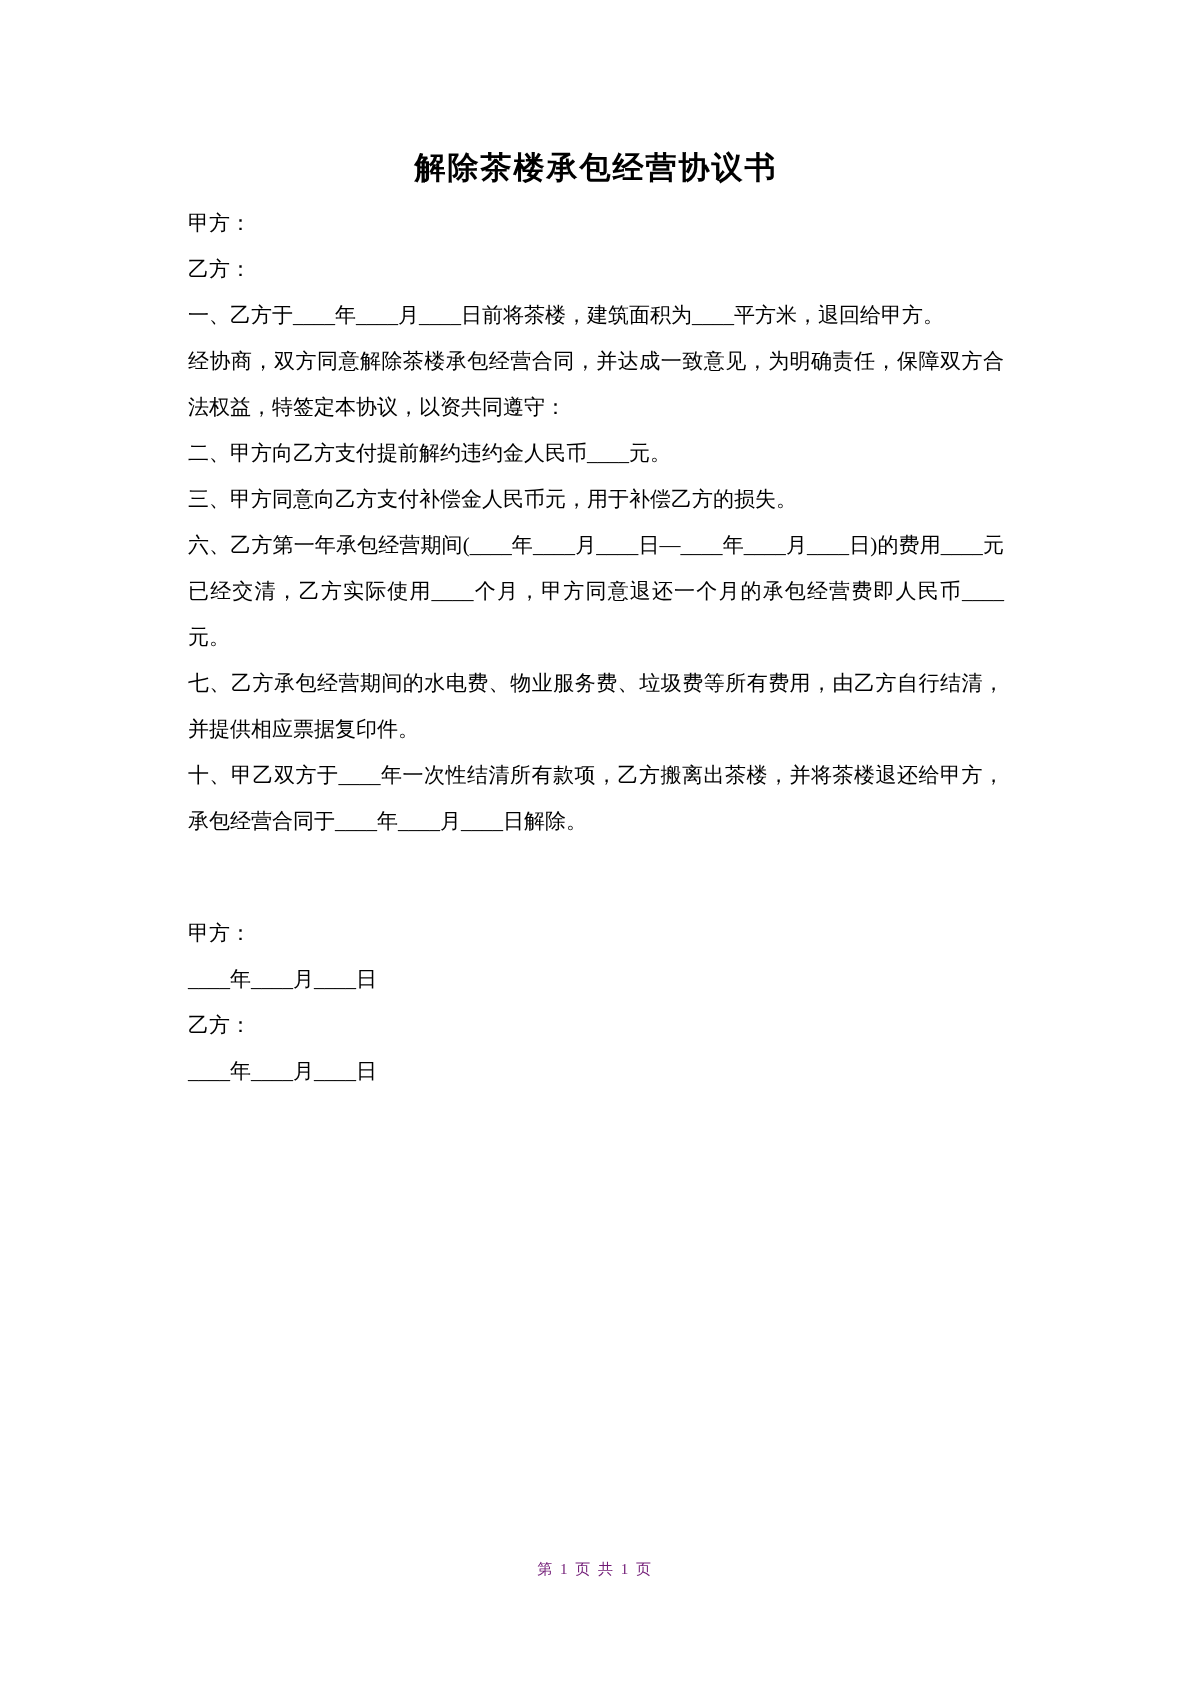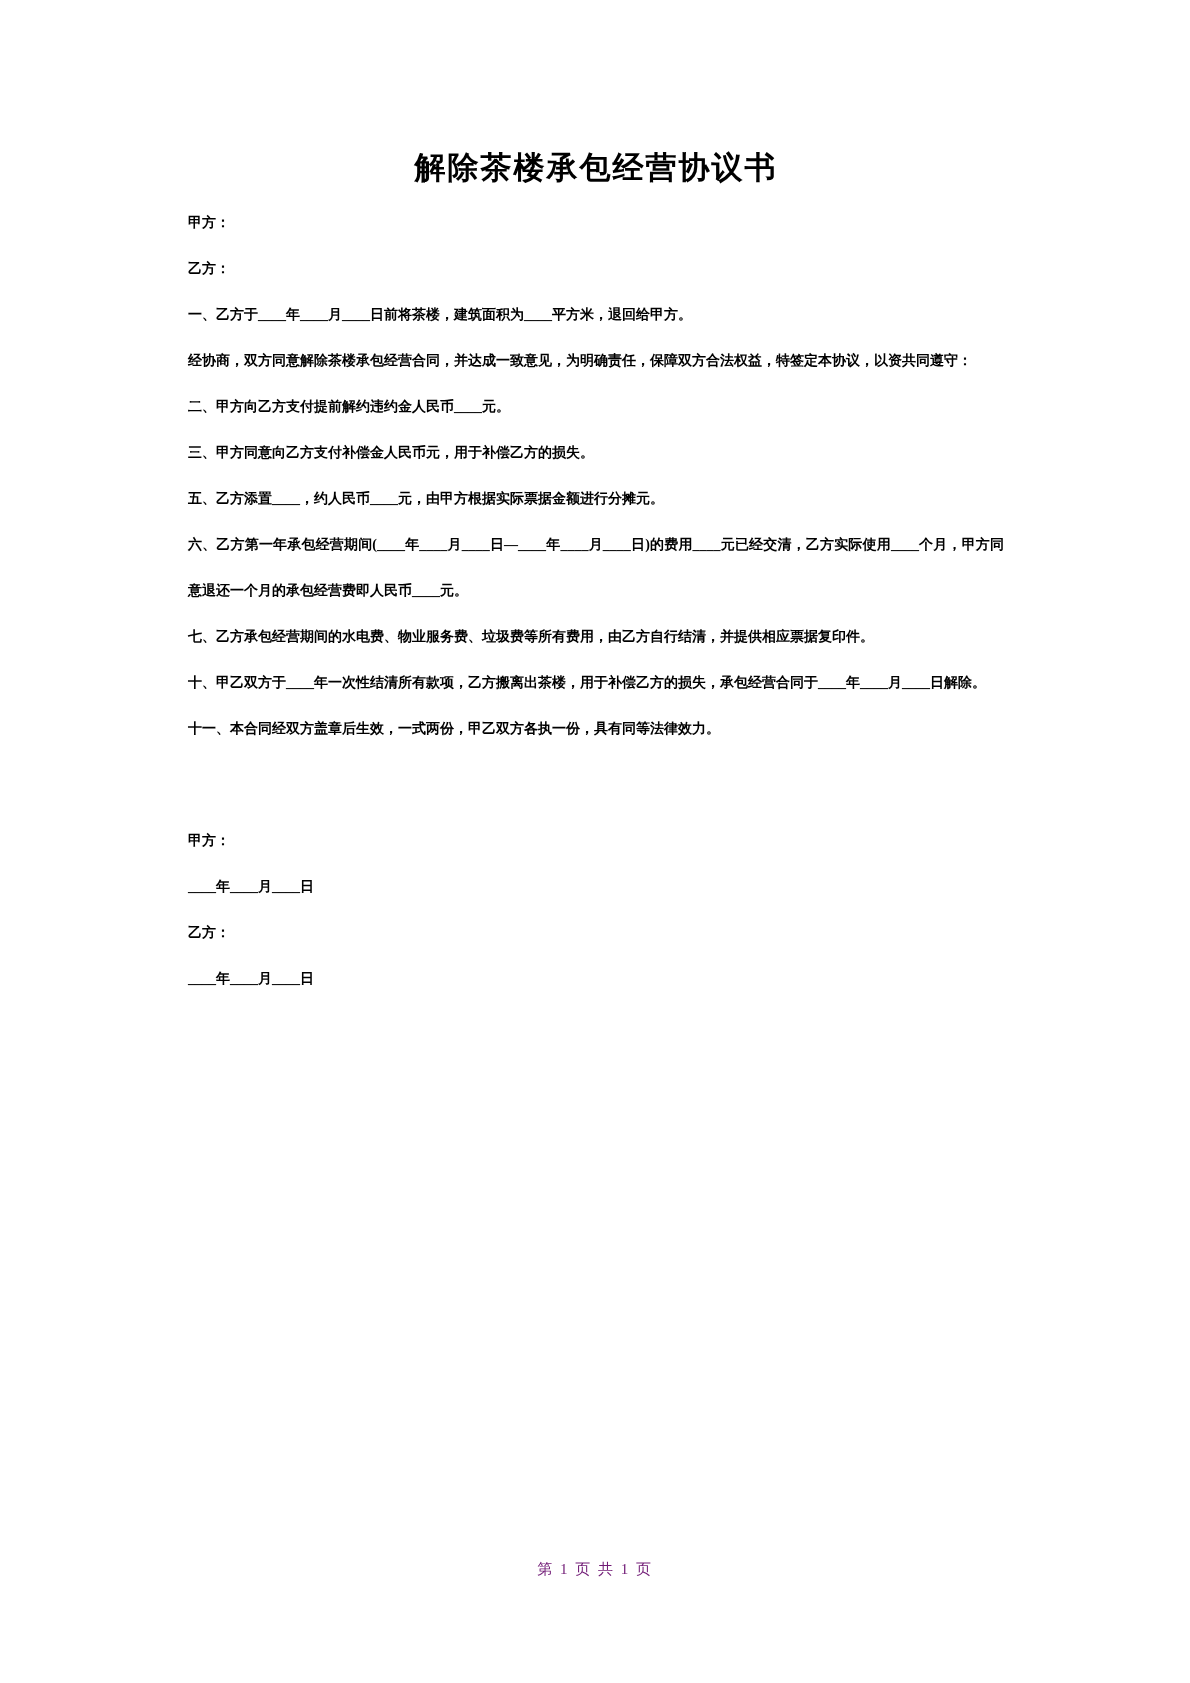--- a/index.html
+++ b/index.html
@@ -21,26 +21,25 @@
   }
   .doc-title {
     font-size: 31px;
     font-weight: 700;
     text-align: center;
     letter-spacing: 2px;
     margin: 0 0 14px 0;
     line-height: 36px;
   }
   .line {
-    font-size: 14px;
+    font-size: 21px;
     line-height: 46px;
     margin: 0;
     text-align: justify;
     word-break: break-all;
-    font-weight: bold;
   }
   .signature-block {
     margin-top: 66px;
   }
   .page-footer {
     position: absolute;
     left: 0;
     right: 0;
     top: 1560px;
     text-align: center;
@@ -56,25 +55,23 @@
 
   <h1 class="doc-title">解除茶楼承包经营协议书</h1>
 
   <p class="line">甲方：</p>
   <p class="line">乙方：</p>
   <p class="line">一、乙方于____年____月____日前将茶楼，建筑面积为____平方米，退回给甲方。</p>
 
   <p class="line">经协商，双方同意解除茶楼承包经营合同，并达成一致意见，为明确责任，保障双方合法权益，特签定本协议，以资共同遵守：</p>
   <p class="line">二、甲方向乙方支付提前解约违约金人民币____元。</p>
   <p class="line">三、甲方同意向乙方支付补偿金人民币元，用于补偿乙方的损失。</p>
-  <p class="line">五、乙方添置____，约人民币____元，由甲方根据实际票据金额进行分摊元。</p>
   <p class="line">六、乙方第一年承包经营期间(____年____月____日—____年____月____日)的费用____元已经交清，乙方实际使用____个月，甲方同意退还一个月的承包经营费即人民币____元。</p>
   <p class="line">七、乙方承包经营期间的水电费、物业服务费、垃圾费等所有费用，由乙方自行结清，并提供相应票据复印件。</p>
-  <p class="line">十、甲乙双方于____年一次性结清所有款项，乙方搬离出茶楼，用于补偿乙方的损失，承包经营合同于____年____月____日解除。</p>
-  <p class="line">十一、本合同经双方盖章后生效，一式两份，甲乙双方各执一份，具有同等法律效力。</p>
+  <p class="line">十、甲乙双方于____年一次性结清所有款项，乙方搬离出茶楼，并将茶楼退还给甲方，承包经营合同于____年____月____日解除。</p>
 
   <div class="signature-block">
     <p class="line">甲方：</p>
     <p class="line">____年____月____日</p>
     <p class="line">乙方：</p>
     <p class="line">____年____月____日</p>
   </div>
 
   <div class="page-footer">第 1 页 共 1 页</div>
 

